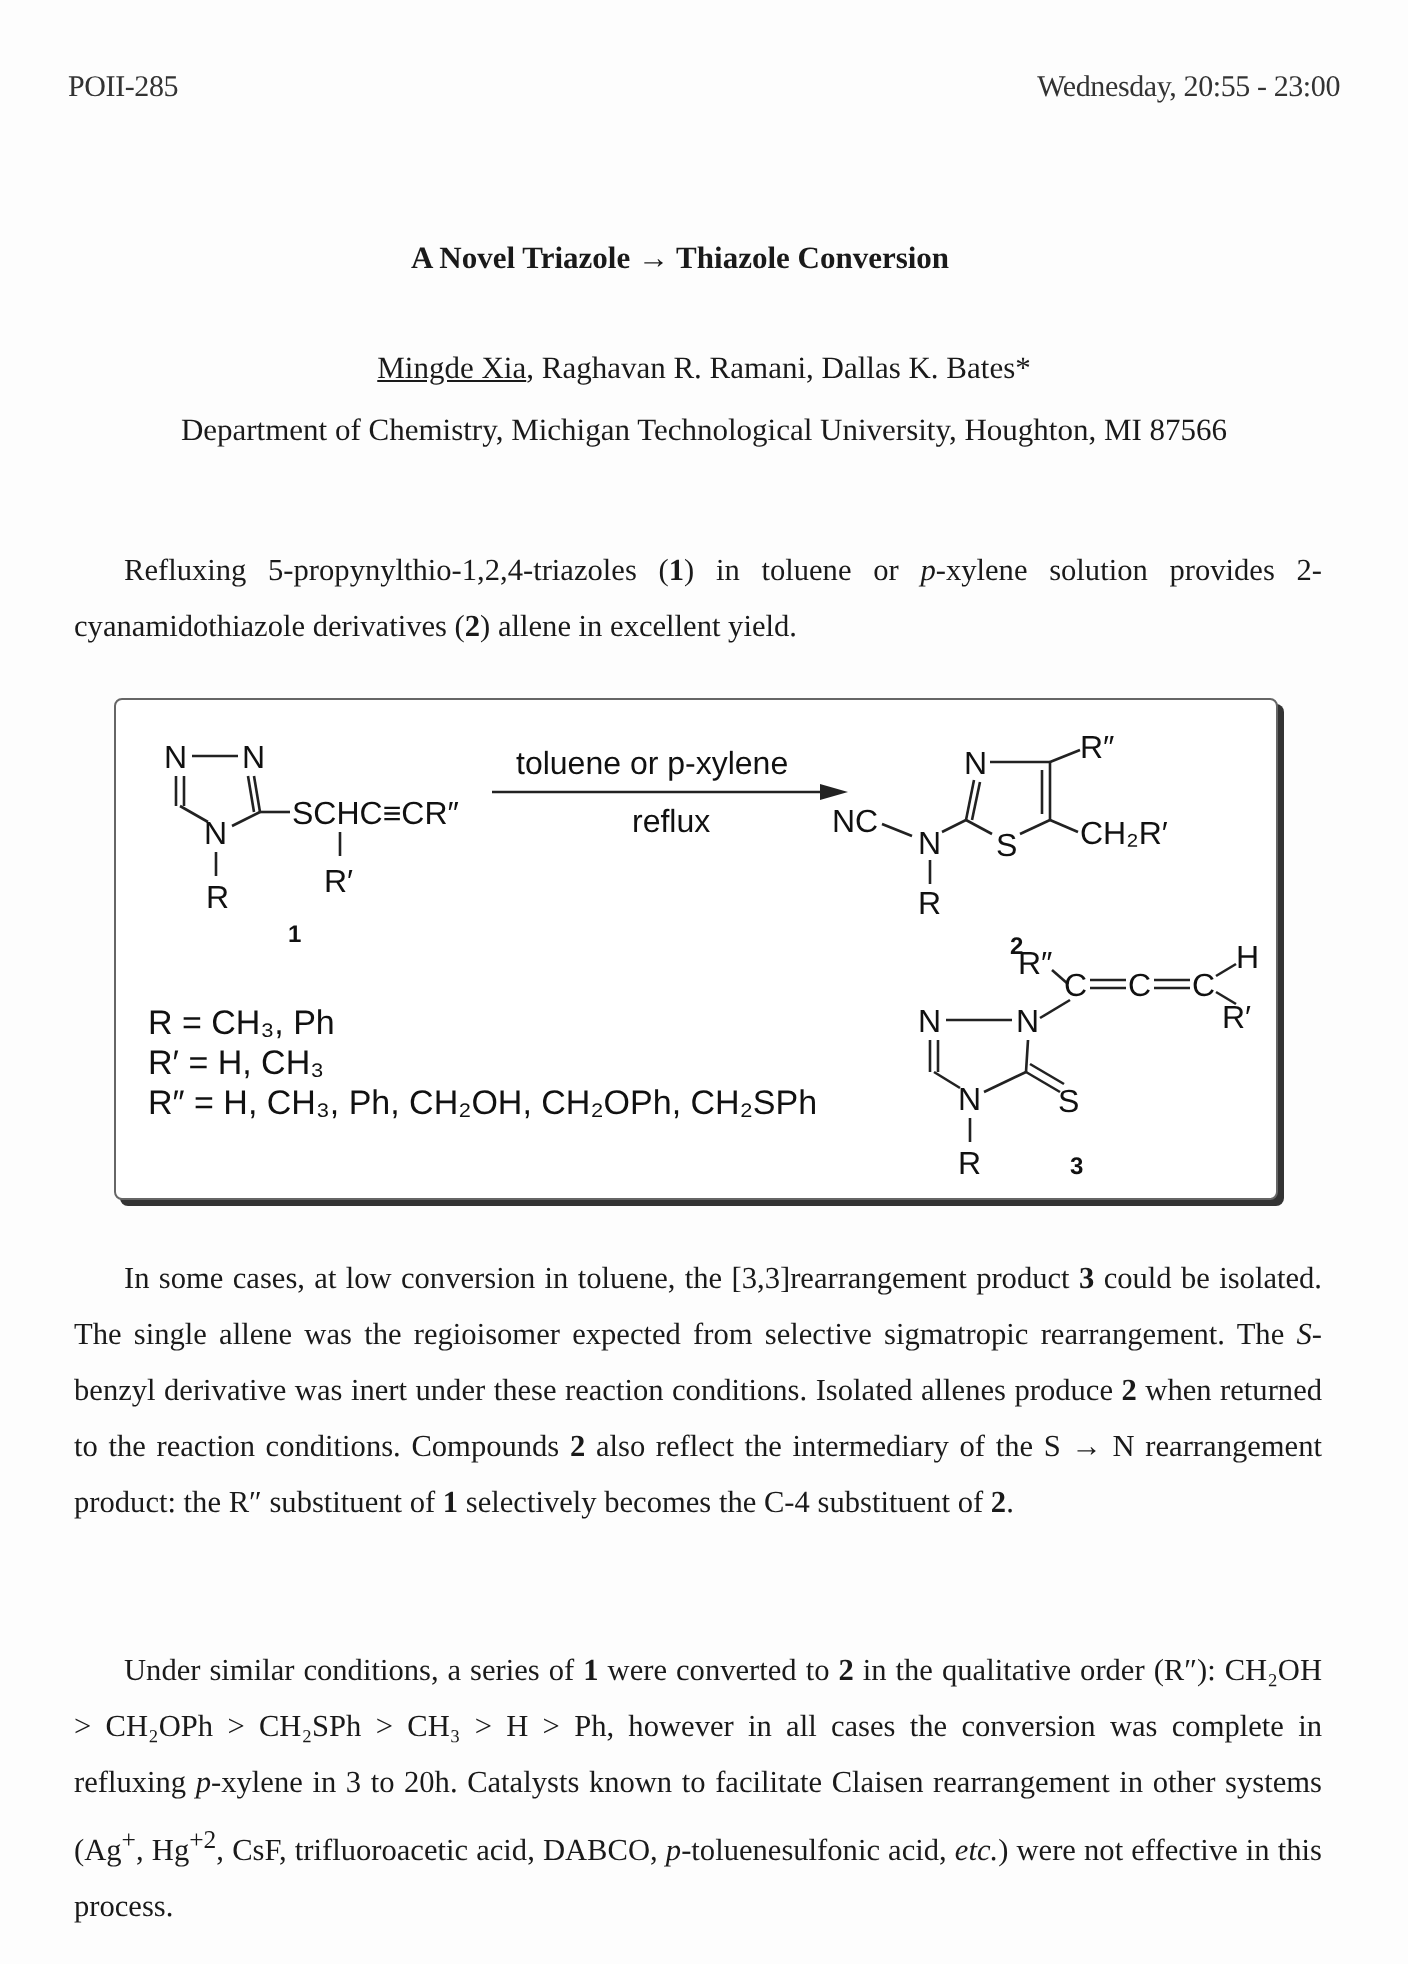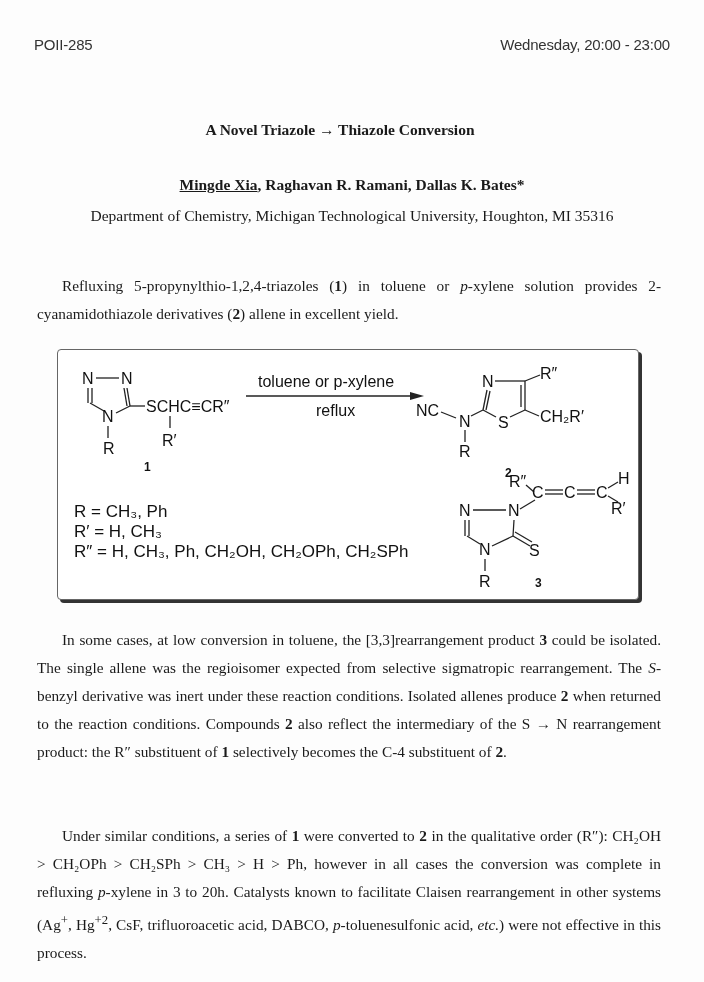--- a/index.html
+++ b/index.html
@@ -1,25 +1,25 @@
 <!DOCTYPE html>
 <html><head>
 <meta charset="utf-8">
 <style>
   html, body { margin: 0; padding: 0; }
   body {
     width: 704px; height: 982px; background: #fdfdfd; position: relative; overflow: hidden;
     font-family: "Liberation Serif", "DejaVu Serif", serif; color: #1a1a1a;
   }
   .abs { position: absolute; }
-  .hdr { top: 36px; font-size: 15px; color: #333; font-family: Liberation Sans, sans-serif; letter-spacing: -0.2px; }
+  .hdr { top: 36px; font-size: 15px; color: #333; font-family: Liberation Serif, serif; letter-spacing: -0.2px; }
   #hdr-left { left: 34px; }
   #hdr-right { right: 34px; }
   #title { top: 121px; left: 0; width: 680px; text-align: center; font-weight: bold; font-size: 15.5px; }
-  #authors { top: 176px; left: 0; width: 704px; text-align: center; font-size: 15.5px; font-weight: bold; }
+  #authors { top: 176px; left: 0; width: 704px; text-align: center; font-size: 15.5px; }
   #authors .presenter { text-decoration: underline; }
   #affil { top: 207px; left: 0; width: 704px; text-align: center; font-size: 15.5px; }
   .para { left: 37px; width: 624px; font-size: 15.3px; line-height: 28px; text-align: justify; }
   .para .ind { display: inline-block; width: 25px; }
   #intro { top: 272px; }
   #p1 { top: 626px; }
   #p2 { top: 822px; }
   b { font-weight: bold; }
   i { font-style: italic; }
 
@@ -33,27 +33,27 @@
   #scheme svg { position: absolute; left: 0; top: 0; }
   .chem { font-family: "Liberation Sans", "DejaVu Sans", sans-serif; font-size: 16px; fill: #111; }
   .chem-lbl { font-family: "Liberation Sans", "DejaVu Sans", sans-serif; font-size: 12px; font-weight: bold; fill: #111; }
   .bond { stroke: #222; stroke-width: 1.3; fill: none; }
   .subst { font-family: "Liberation Sans", "DejaVu Sans", sans-serif; font-size: 17px; fill: #111; }
 </style>
 </head>
 <body>
 
 <div class="abs hdr" id="hdr-left">POII-285</div>
-<div class="abs hdr" id="hdr-right">Wednesday, 20:00 - 23:00</div>
+<div class="abs hdr" id="hdr-right">Wednesday, 20:55 - 23:00</div>
 
 <div class="abs" id="title">A Novel Triazole → Thiazole Conversion</div>
 
 <div class="abs" id="authors"><span class="presenter">Mingde Xia</span><span>, Raghavan R. Ramani, Dallas K. Bates*</span></div>
 
-<div class="abs" id="affil">Department of Chemistry, Michigan Technological University, Houghton, MI 35316</div>
+<div class="abs" id="affil">Department of Chemistry, Michigan Technological University, Houghton, MI 87566</div>
 
 <div class="abs para" id="intro"><span class="ind"></span><span>Refluxing 5-propynylthio-1,2,4-triazoles (</span><b>1</b><span>) in toluene or </span><i>p</i><span>-xylene solution provides 2-cyanamidothiazole derivatives (</span><b>2</b><span>) allene in excellent yield.</span></div>
 
 <div class="abs" id="scheme">
   <svg width="582" height="251" viewBox="0 0 582 251">
 
     <g>
       <text class="chem" x="24" y="34">N</text>
       <text class="chem" x="63" y="34">N</text>
       <line class="bond" x1="38" y1="28" x2="61" y2="28"></line>

